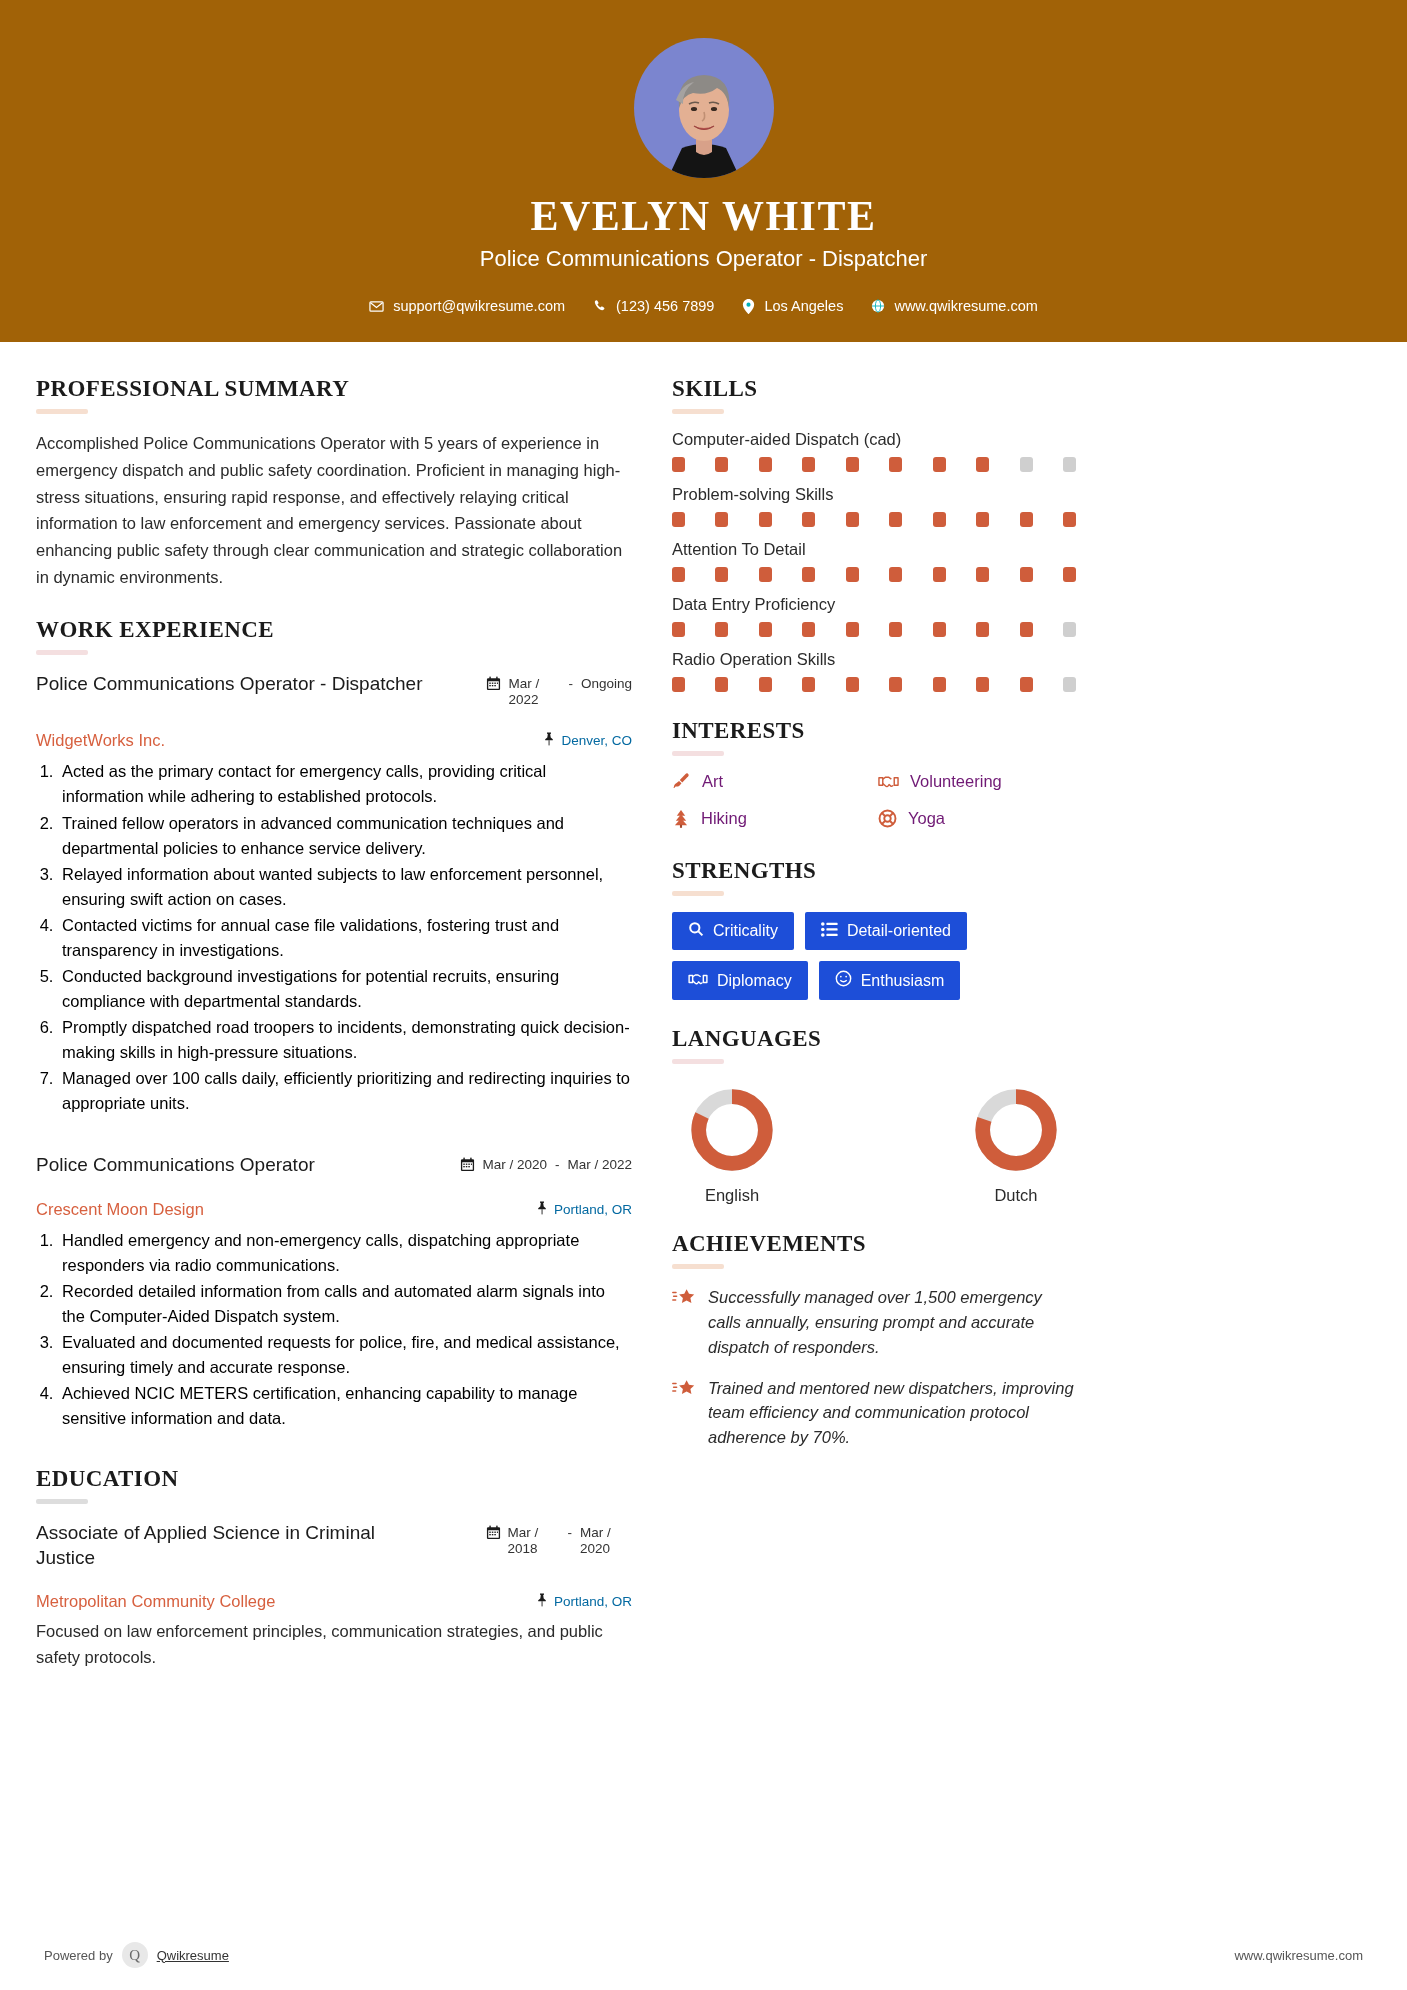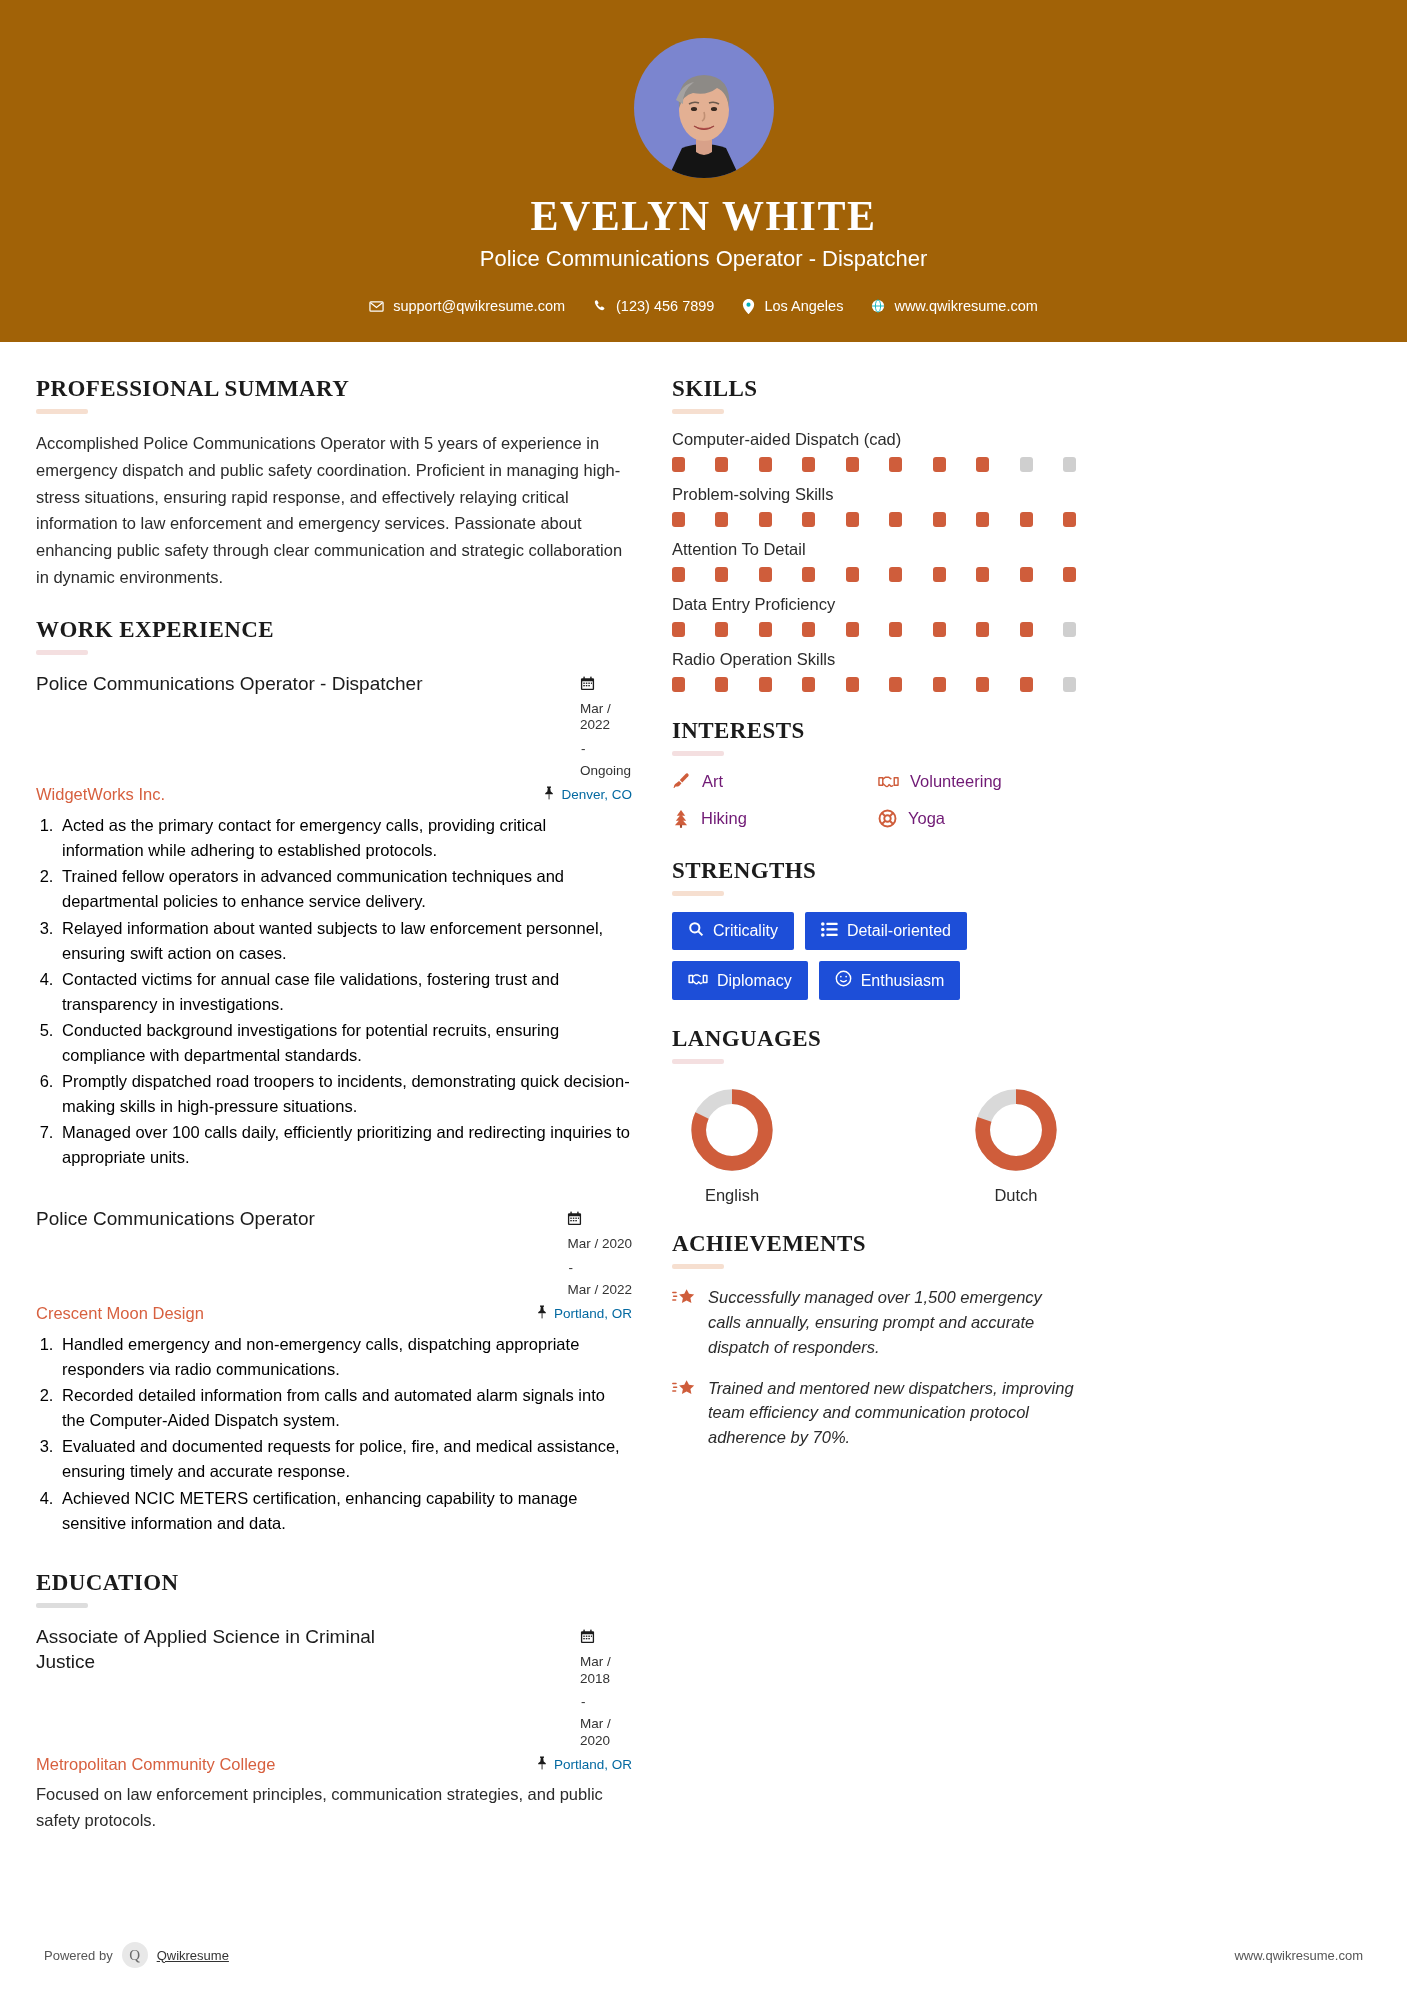--- a/index.html
+++ b/index.html
@@ -123,35 +123,34 @@
     max-width: 390px;
   }
   .entry-dates {
     display: flex;
     align-items: flex-start;
     gap: 7px;
     font-size: 13.5px;
     color: #333;
     white-space: nowrap;
     padding-top: 5px;
-    flex-direction: column;
   }
   .date-chunk { line-height: 1.25; }
   .date-stack {
     display: inline-block;
     max-width: 52px;
     white-space: normal;
     word-break: break-word;
   }
   .date-sep { padding: 0 1px; }
   .entry-sub {
     display: flex;
     justify-content: space-between;
     align-items: center;
-    margin-top: 5px;
+    margin-top: 22px;
   }
   .entry-company {
     font-size: 16.5px;
     color: #d7603f;
   }
   .entry-loc {
     font-size: 13.5px;
     color: #0369a1;
     display: inline-flex;
     align-items: center;

